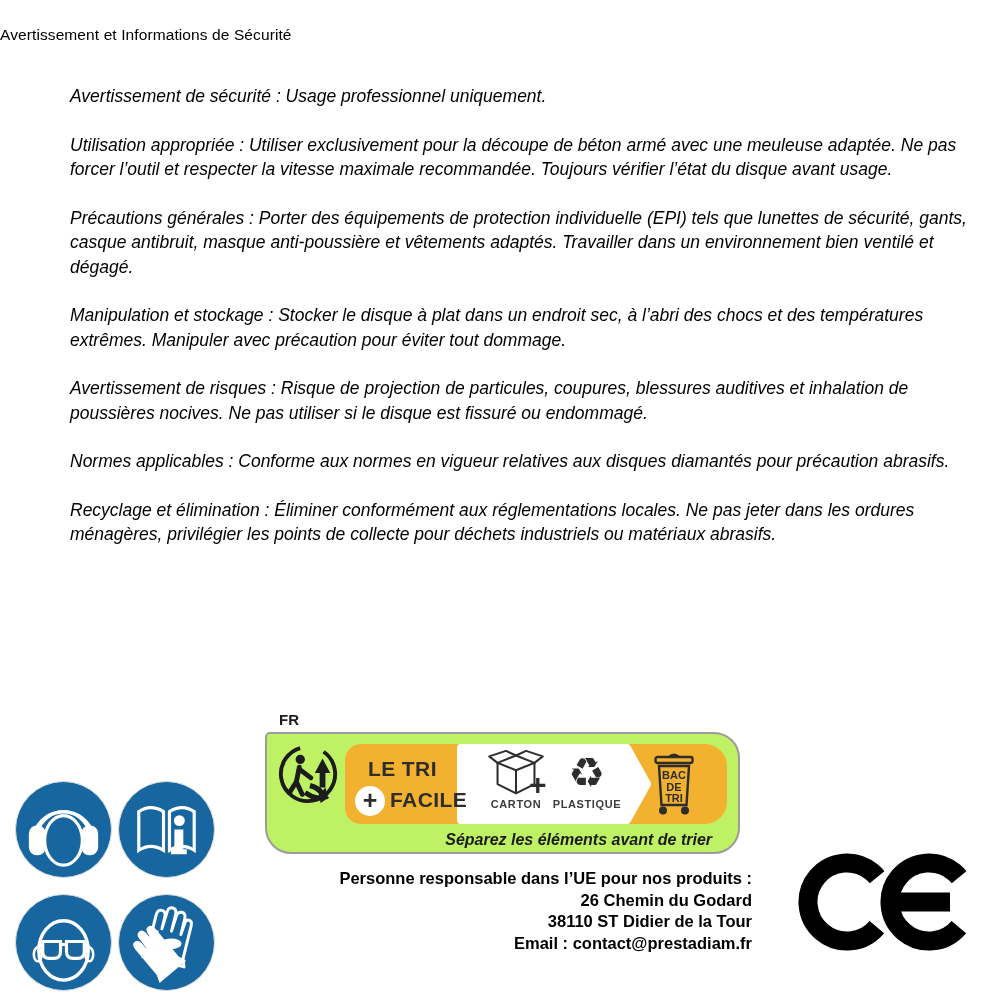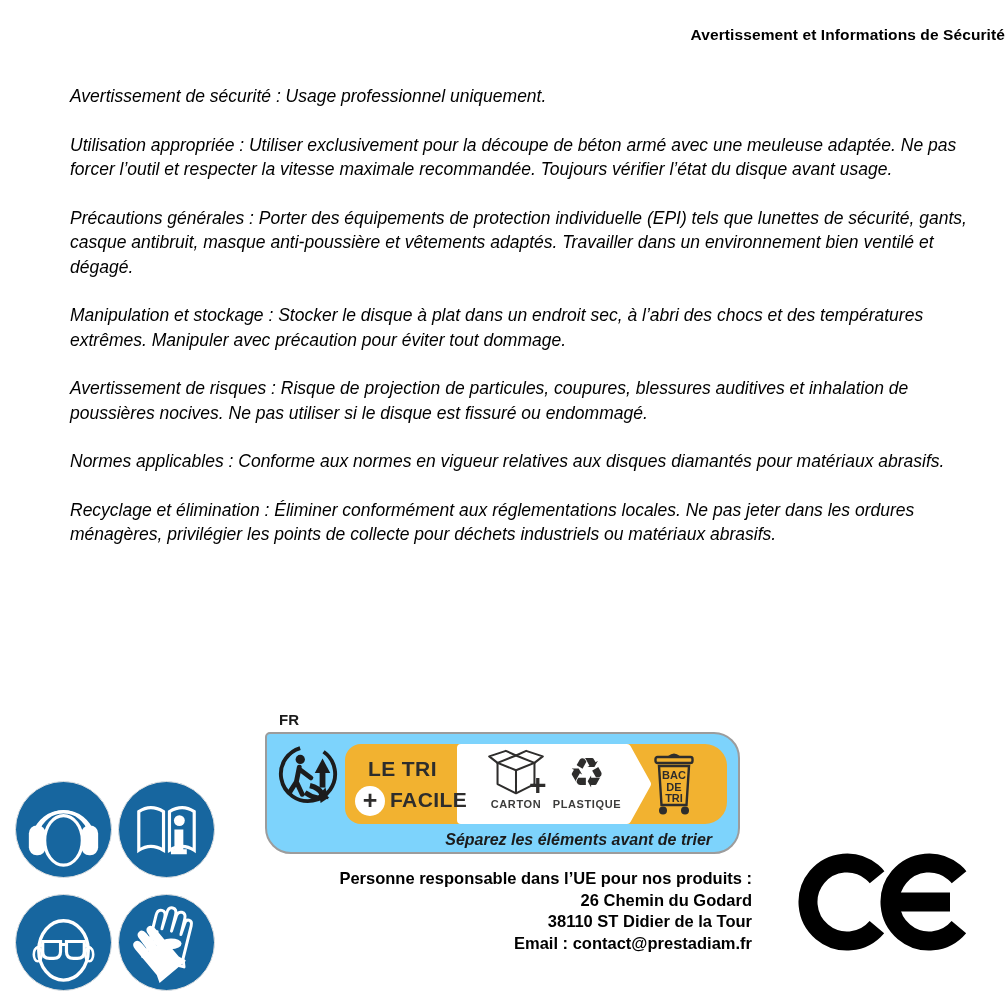--- a/index.html
+++ b/index.html
@@ -1,31 +1,31 @@
 <!DOCTYPE html>
 <html><head>
 <meta charset="utf-8">
 <style>
   * { margin:0; padding:0; box-sizing:border-box; }
   html,body { width:1005px; height:1005px; background:#fff; overflow:hidden; }
   body { font-family:"Liberation Sans","DejaVu Sans",sans-serif; color:#000; position:relative; }
 
-  .page-title { text-align:right; padding-top:26px; font-size:15.5px; font-weight:bold; letter-spacing:.1px; }
+  .page-title { text-align:left; padding-top:26px; font-size:15.5px; font-weight:normal; letter-spacing:.1px; }
 
   .body-text { margin:40px 0 0 70px; width:905px; font-size:17.5px; line-height:1.4;font-style:italic; }
   .body-text p { margin-bottom:24px; }
 
   
   .safety-icons { position:absolute; left:14px; top:780px; display:grid;
                   grid-template-columns:99px 99px; grid-auto-rows:99px; column-gap:4px; row-gap:14px; }
   .safety-icons svg { width:99px; height:99px; display:block; }
 
   
   .fr-label { position:absolute; left:279px; top:711px; font-size:15px; font-weight:bold; color:#1b1b1b; }
-  .tri-box { position:absolute; left:265px; top:732px; width:475px; height:122px; background:#7dd3fc;
+  .tri-box { position:absolute; left:265px; top:732px; width:475px; height:122px; background:#bef264;
              border:2px solid #9c9c9c; border-radius:5px 26px 26px 26px; }
   .triman { position:absolute; left:10px; top:9px; width:62px; height:62px; }
   .band { position:absolute; left:78px; top:10px; width:382px; height:80px; background:#F2B230;
           border-radius:16px 22px 22px 16px; }
   .band .chev { position:absolute; left:0; top:0; width:382px; height:80px; }
   .band .t1 { position:absolute; left:23px; top:13px; font-size:21px; font-weight:bold; color:#2E2D2C; letter-spacing:.4px; }
   .band .plus-circle { position:absolute; left:10px; top:42px; width:30px; height:30px; border-radius:50%;
                        background:#fff; color:#2E2D2C; font-size:25px; font-weight:bold; text-align:center; line-height:28px; }
   .band .t2 { position:absolute; left:45px; top:44px; font-size:21px; font-weight:bold; color:#2E2D2C; letter-spacing:.4px; }
   .mat { position:absolute; top:5px; width:76px; text-align:center; color:#3C3C3B; }
@@ -53,21 +53,21 @@
 <div>
 
   <h1 class="page-title">Avertissement et Informations de Sécurité</h1>
 
   <div class="body-text">
     <p>Avertissement de sécurité : Usage professionnel uniquement.</p>
     <p>Utilisation appropriée : Utiliser exclusivement pour la découpe de béton armé avec une meuleuse adaptée. Ne pas forcer l’outil et respecter la vitesse maximale recommandée. Toujours vérifier l’état du disque avant usage.</p>
     <p>Précautions générales : Porter des équipements de protection individuelle (EPI) tels que lunettes de sécurité, gants, casque antibruit, masque anti-poussière et vêtements adaptés. Travailler dans un environnement bien ventilé et dégagé.</p>
     <p>Manipulation et stockage : Stocker le disque à plat dans un endroit sec, à l’abri des chocs et des températures extrêmes. Manipuler avec précaution pour éviter tout dommage.</p>
     <p>Avertissement de risques : Risque de projection de particules, coupures, blessures auditives et inhalation de poussières nocives. Ne pas utiliser si le disque est fissuré ou endommagé.</p>
-    <p>Normes applicables : Conforme aux normes en vigueur relatives aux disques diamantés pour matériaux abrasifs.</p>
+    <p>Normes applicables : Conforme aux normes en vigueur relatives aux disques diamantés pour précaution abrasifs.</p>
     <p>Recyclage et élimination : Éliminer conformément aux réglementations locales. Ne pas jeter dans les ordures ménagères, privilégier les points de collecte pour déchets industriels ou matériaux abrasifs.</p>
   </div>
 
   <div class="safety-icons">
 
     <svg viewBox="0 0 100 100">
       <circle cx="50" cy="50" r="48.5" class="ic-blue" stroke="#e2e2e2" stroke-width="1"></circle>
       <ellipse cx="50" cy="61" rx="19" ry="25" fill="none" stroke="#fff" stroke-width="3.2"></ellipse>
       <path d="M24,52 A27,27 0 0 1 76,52" fill="none" stroke="#fff" stroke-width="3.2"></path>
       <path d="M20,55 A31,31 0 0 1 80,55" fill="none" stroke="#fff" stroke-width="3.2"></path>

